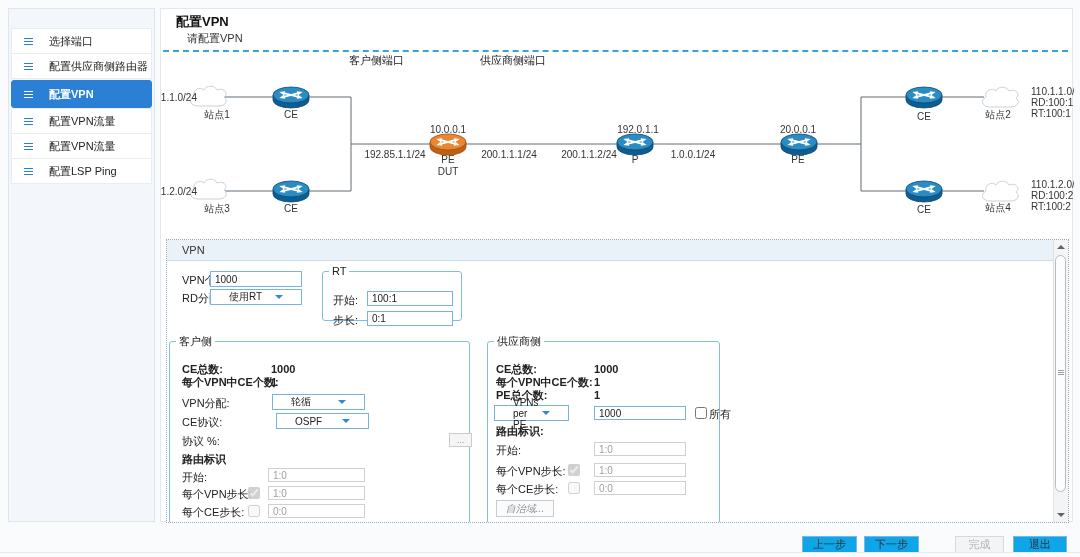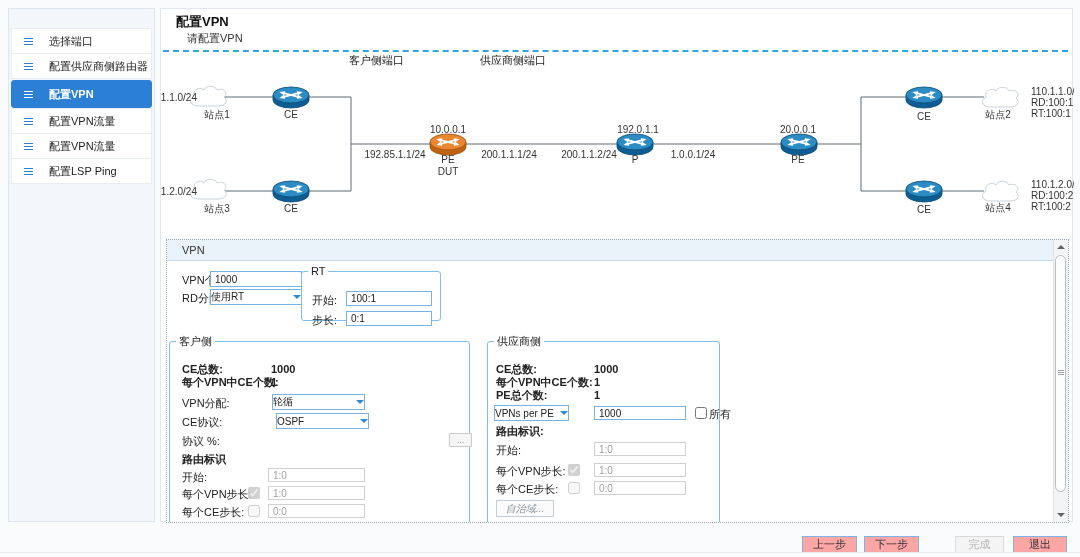--- a/index.html
+++ b/index.html
@@ -28,38 +28,38 @@
 
   
   #topo{left:0px;top:52px;}
   #topo text{font-size:10px;fill:#333;}
 
   
   #vpnpanel{left:5px;top:230px;width:903px;height:284px;border:1px dotted #97a4b2;background:#fff;box-sizing:border-box;overflow:hidden;}
   #vpnhdr{position:absolute;left:0;top:0;width:886px;height:21px;background:#e9f1f9;border-bottom:1px solid #ccdbe8;font-size:11px;color:#333;line-height:21px;padding-left:15px;box-sizing:border-box;}
   .inp{position:absolute;border:1px solid #77b2e2;background:#fff;font-size:10px;color:#222;padding:0 4px;box-sizing:border-box;font-family:inherit;}
   .inp:disabled{border-color:#d0d0d0;color:#a0a0a0;background:#fff;}
-  .sel{position:absolute;border:1px solid #77b2e2;background:#fff;display:flex;align-items:center;justify-content:space-between;padding:0 0;font-size:10px;color:#222;box-sizing:border-box;cursor:pointer;}
+  .sel{position:absolute;border:1px solid #77b2e2;background:#fff;display:flex;align-items:center;justify-content:space-between;padding:0 18px;font-size:10px;color:#222;box-sizing:border-box;cursor:pointer;}
   .caret{width:0;height:0;border-left:4px solid transparent;border-right:4px solid transparent;border-top:4px solid #2e8ad6;flex:none;}
   fieldset.grp{position:absolute;border:1px solid #7fc0ea;border-radius:3px;margin:0;padding:0;box-sizing:border-box;}
   fieldset.grp legend{margin-left:6px;padding:0 3px;font-size:11px;color:#222;}
   .cb{position:absolute;width:12px;height:12px;margin:0;}
   .smallbtn{position:absolute;background:#f5f5f5;border:1px solid #ccc;color:#999;font-size:9px;line-height:10px;text-align:center;box-sizing:border-box;font-family:inherit;}
   .asbtn{position:absolute;background:#fbfbfb;border:1px solid #c5cdd5;color:#8a9298;font-size:10px;box-sizing:border-box;font-family:inherit;font-style:italic;}
 
   
   #vscroll{position:absolute;right:0;top:0;width:15px;height:282px;background:#f2f4f5;border-left:1px solid #e2e2e2;box-sizing:border-box;}
   .sb-btn{position:absolute;left:0;width:14px;height:14px;display:flex;align-items:center;justify-content:center;}
   .tri-up{width:0;height:0;border-left:4px solid transparent;border-right:4px solid transparent;border-bottom:4px solid #606468;}
   .tri-down{width:0;height:0;border-left:4px solid transparent;border-right:4px solid transparent;border-top:4px solid #606468;}
   #sb-thumb{position:absolute;left:1px;top:15px;width:11px;height:237px;background:#fdfdfd;border:1px solid #b6bcc3;border-radius:6px;box-sizing:border-box;}
   #sb-grip{position:absolute;left:2px;top:116px;width:6px;height:1px;background:#9aa0a6;box-shadow:0 -2px 0 #9aa0a6,0 2px 0 #9aa0a6;}
 
   
-  .fbtn{position:absolute;top:536px;height:17px;background:#fca5a5;border:1px solid #7db5e4;font-size:11px;color:#333;padding:0;box-sizing:border-box;font-family:inherit;cursor:pointer;}
+  .fbtn{position:absolute;top:536px;height:17px;background:#0ea5e9;border:1px solid #7db5e4;font-size:11px;color:#333;padding:0;box-sizing:border-box;font-family:inherit;cursor:pointer;}
   .fbtn:disabled{border-color:#d9d9d9;background:#f4f4f4;color:#b0b0b0;cursor:default;}
   #botline{left:0;top:552px;width:1080px;height:1px;background:#e8eaec;}
 </style>
 </head>
 <body>
 
 <div id="app">
 
   <div id="sidebar" class="abs">
     <div class="side-item">
@@ -158,21 +158,21 @@
       <div id="vpnhdr">VPN</div>
 
       <span class="lbl" style="left:15px;top:34px;">VPN个数:</span>
       <input class="inp" style="left: 43px; top: 31px; width: 92px; height: 16px;" value="1000">
       <span class="lbl" style="left:15px;top:52px;">RD分配:</span>
       <div class="sel" style="left:43px;top:49px;width:92px;height:16px;">
         <span>使用RT</span>
         <i class="caret"></i>
       </div>
 
-      <fieldset class="grp" style="left:134px;top:25px;width:140px;height:56px;">
+      <fieldset class="grp" style="left:155px;top:25px;width:140px;height:56px;">
         <legend>RT</legend>
         <span class="lbl" style="left:10px;top:17px;">开始:</span>
         <input class="inp" style="left: 44px; top: 14px; width: 86px; height: 15px;" value="100:1">
         <span class="lbl" style="left:10px;top:37px;">步长:</span>
         <input class="inp" style="left: 44px; top: 34px; width: 86px; height: 15px;" value="0:1">
       </fieldset>
 
       <fieldset class="grp" style="left:2px;top:94px;width:301px;height:196px;">
         <legend>客户侧</legend>
         <span class="lbl b" style="left:12px;top:14px;">CE总数:</span>

